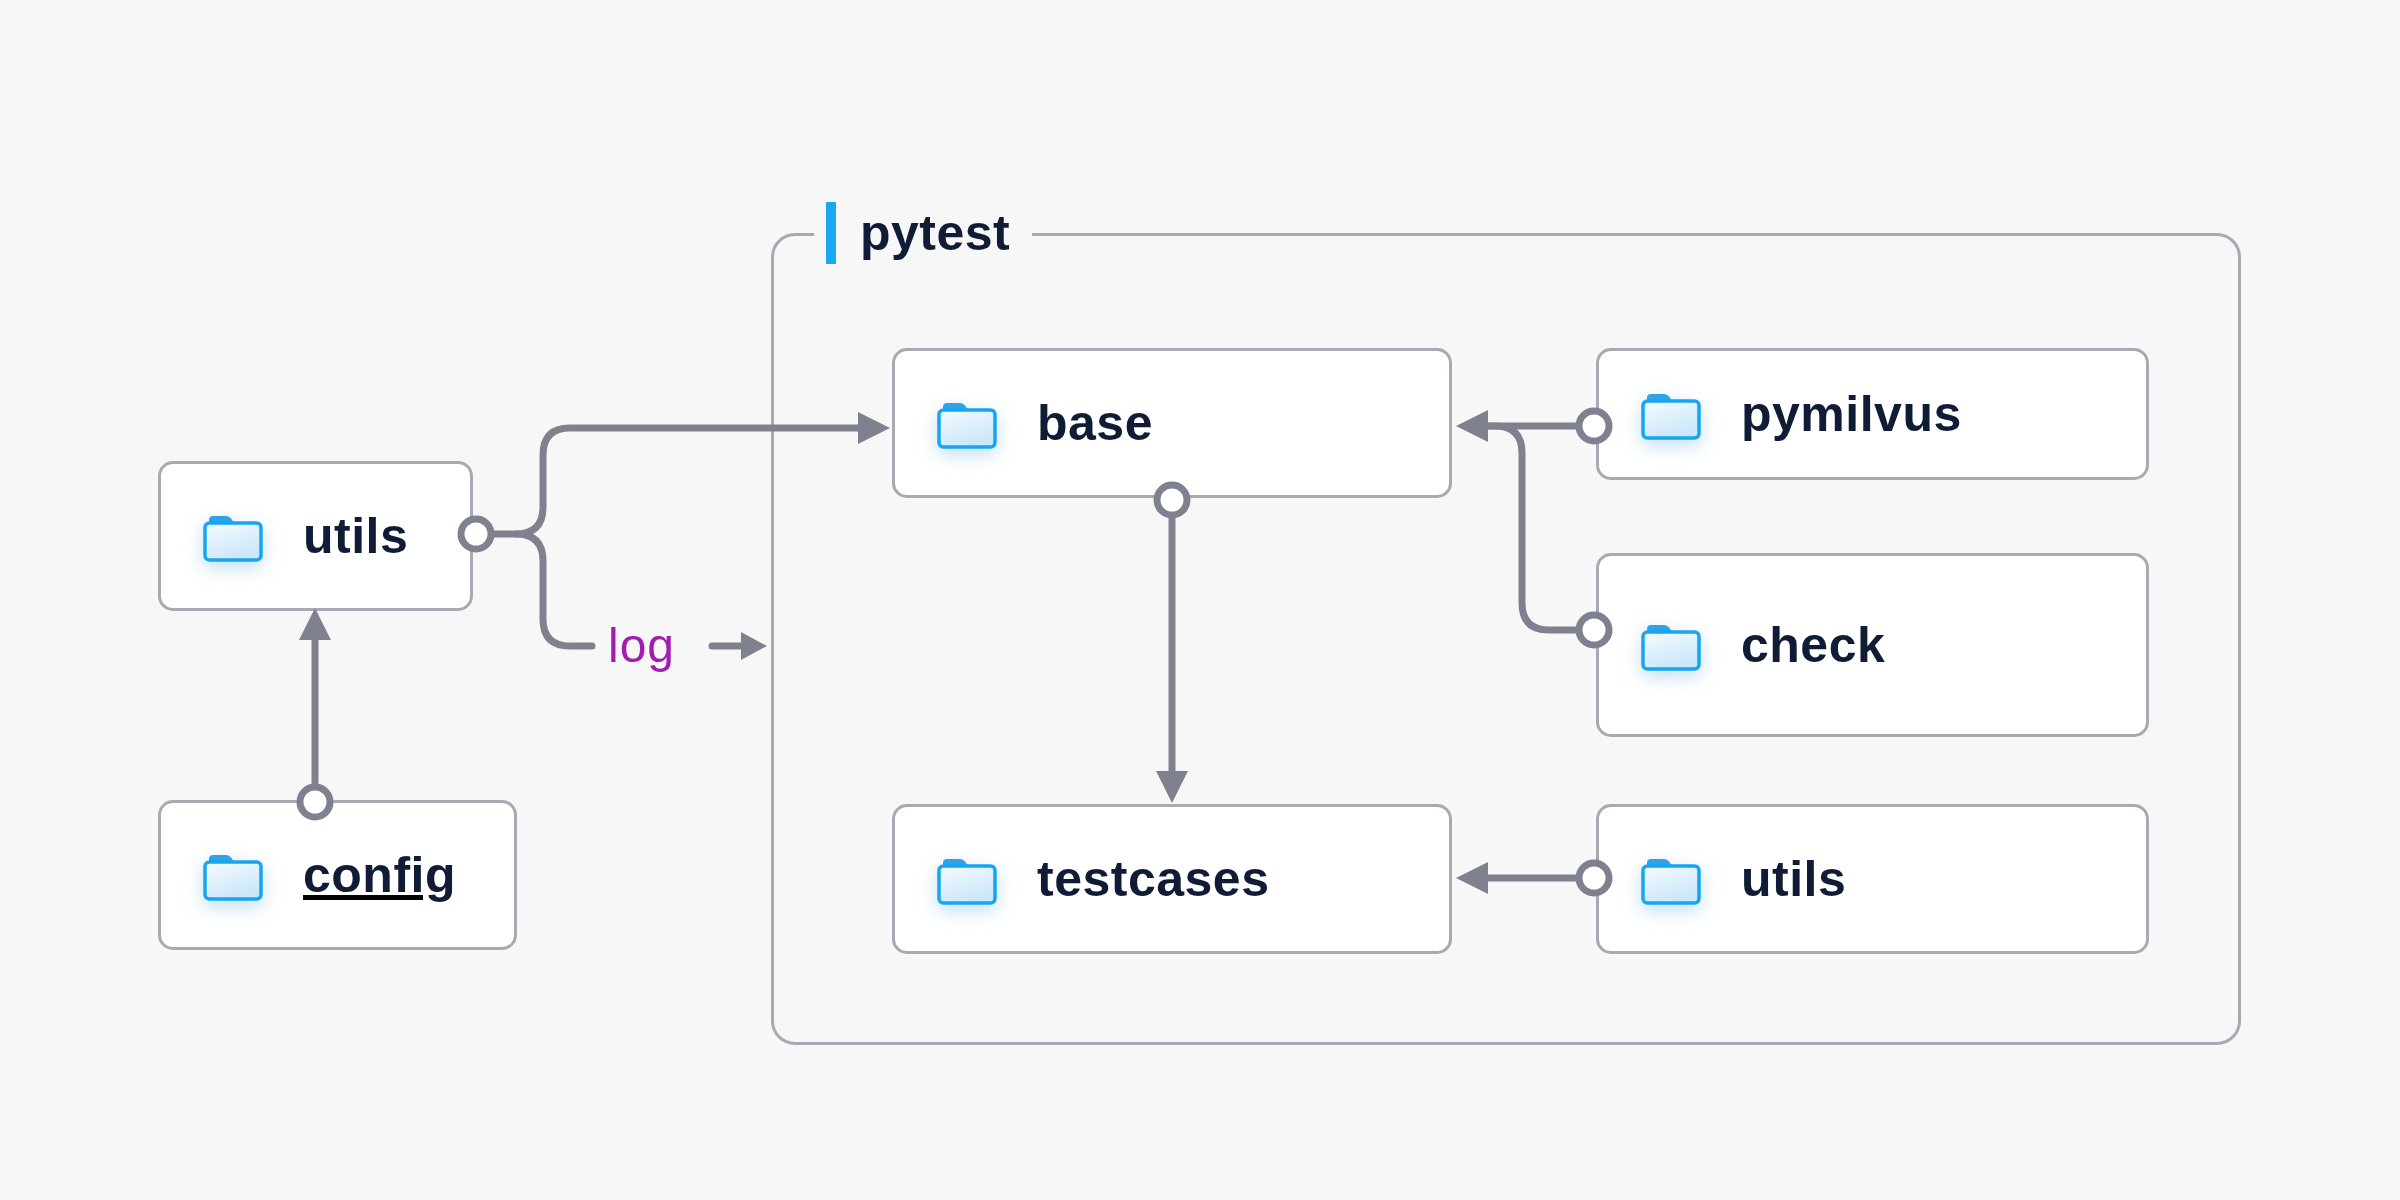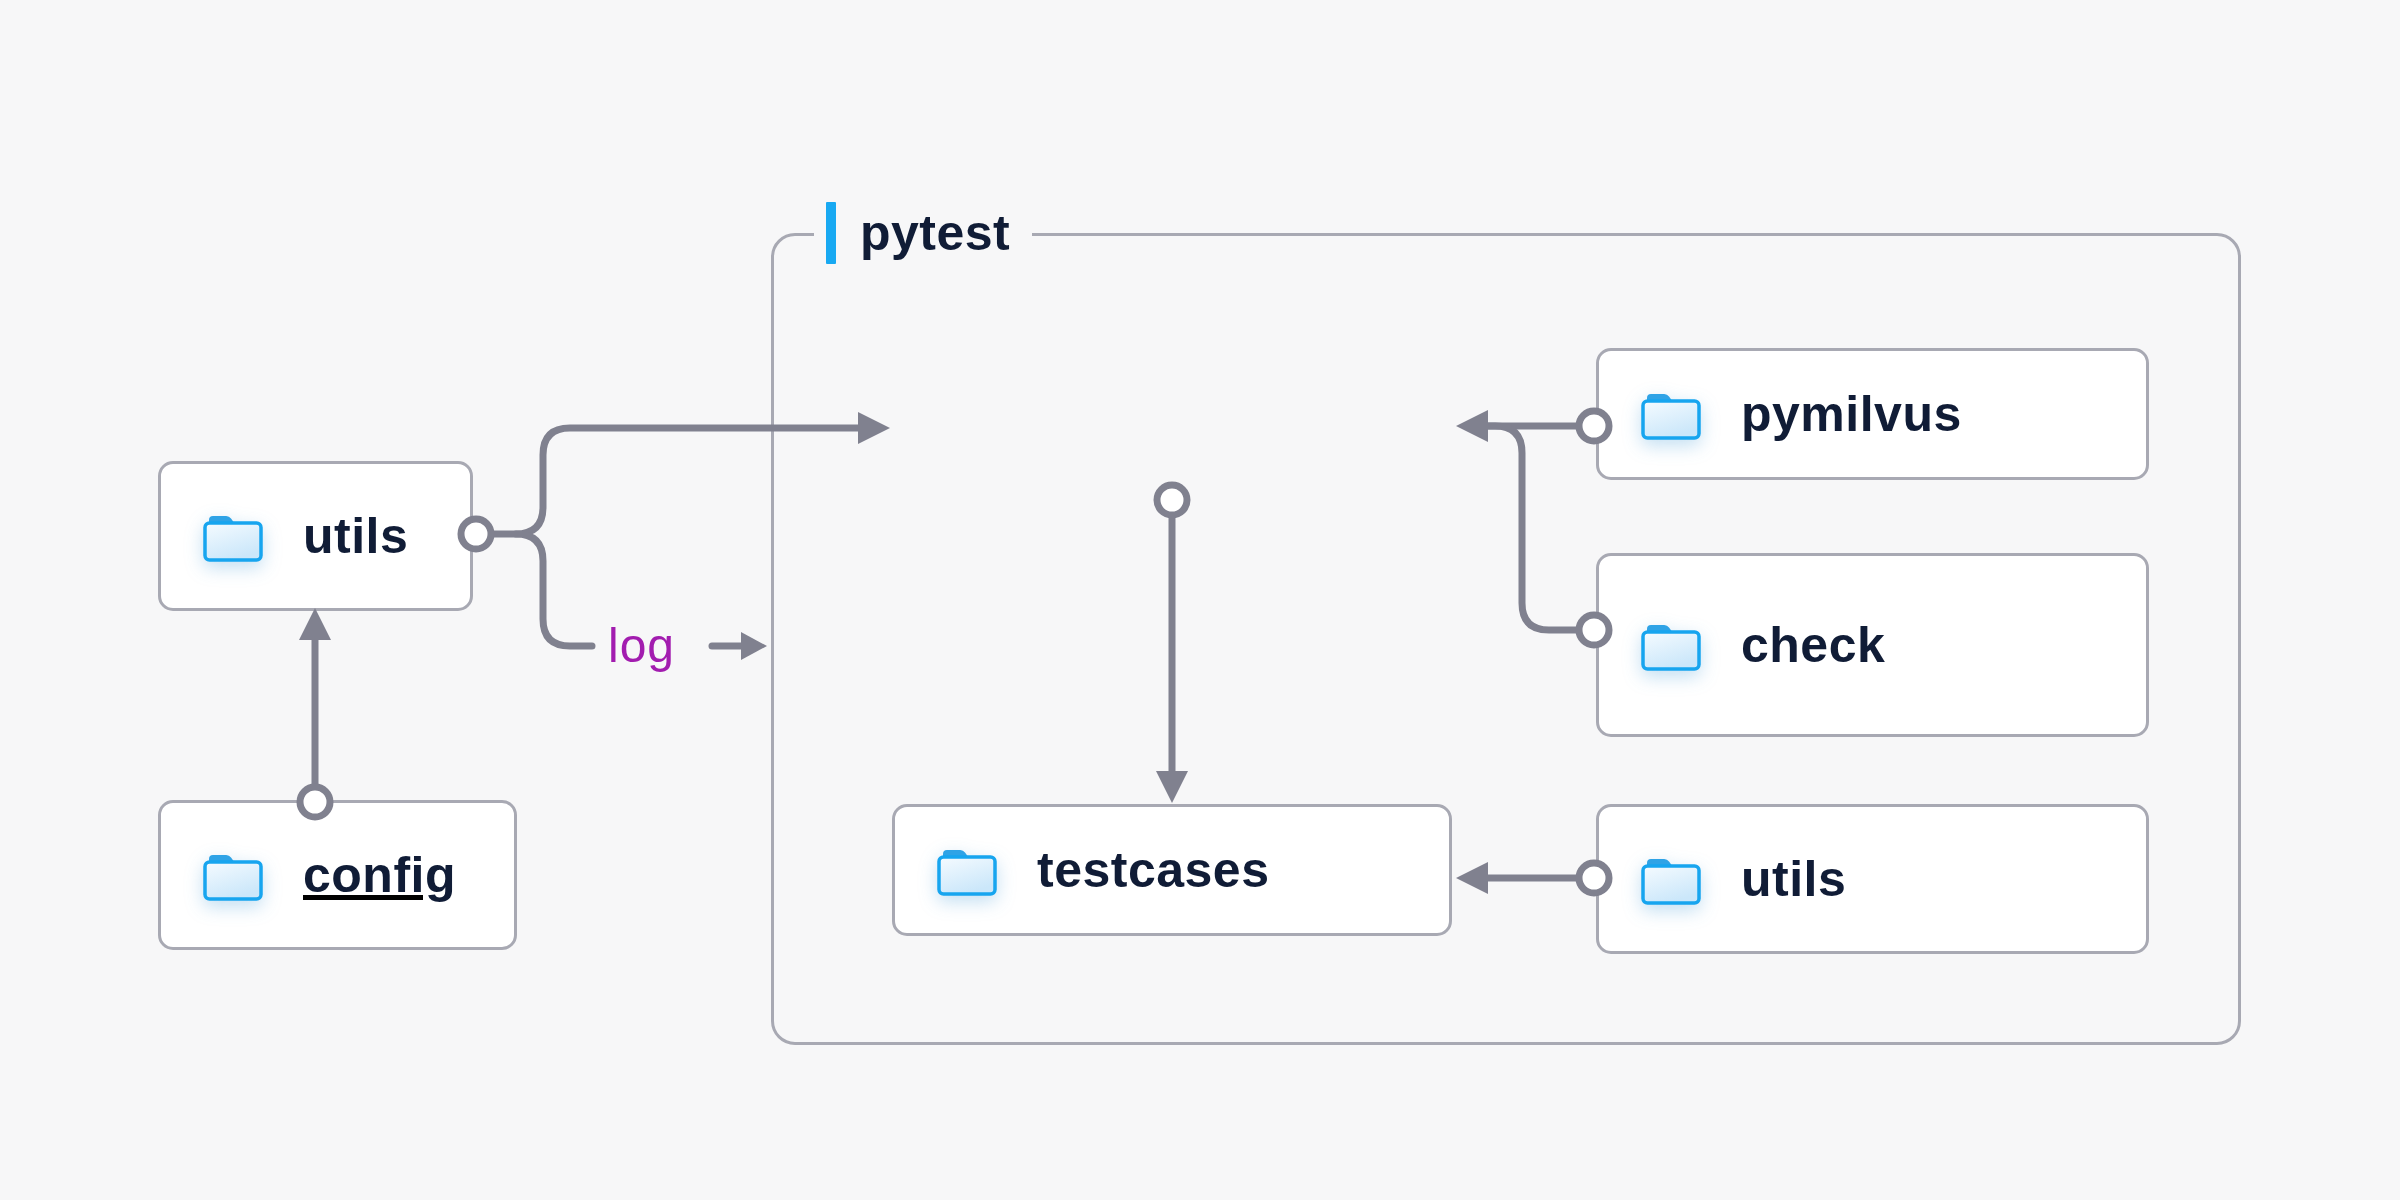--- a/index.html
+++ b/index.html
@@ -51,21 +51,21 @@
   .folder-icon {
     width: 64px; height: 56px; flex: 0 0 auto;
     filter: drop-shadow(0 6px 9px rgba(40,140,210,0.28));
   }
 
   .node-utils     { left: 158px;  top: 445px; width: 315px; height: 150px; }
   .node-config    { left: 158px;  top: 784px; width: 359px; height: 150px; text-decoration: underline; }
   .node-base      { left: 892px;  top: 332px; width: 560px; height: 150px; }
   .node-pymilvus  { left: 1596px; top: 332px; width: 553px; height: 132px; }
   .node-check     { left: 1596px; top: 537px; width: 553px; height: 184px; }
-  .node-testcases { left: 892px;  top: 788px; width: 560px; height: 132px; }
+  .node-testcases { left: 892px;  top: 788px; width: 560px; height: 150px; }
   .node-common    { left: 1596px; top: 788px; width: 553px; height: 150px; }
 
   
   .edges {
     position: absolute; left: 0; top: 0;
     width: 2400px; height: 1200px;
     z-index: 5; pointer-events: none;
   }
   .edge-label-log {
     position: absolute; left: 608px; top: 602px;
@@ -105,20 +105,26 @@
     <span class="label">utils</span>
   </div>
 
   <div class="node node-config">
     <svg class="folder-icon" viewBox="0 0 64 56">
         <use href="#folder-shape"></use>
       </svg>
     <span class="label">config</span>
   </div>
 
+  <div class="node node-base">
+    <svg class="folder-icon" viewBox="0 0 64 56">
+        <use href="#folder-shape"></use>
+      </svg>
+    <span class="label">base</span>
+  </div>
 
   <div class="node node-pymilvus">
     <svg class="folder-icon" viewBox="0 0 64 56">
         <use href="#folder-shape"></use>
       </svg>
     <span class="label">pymilvus</span>
   </div>
 
   <div class="node node-check">
     <svg class="folder-icon" viewBox="0 0 64 56">

